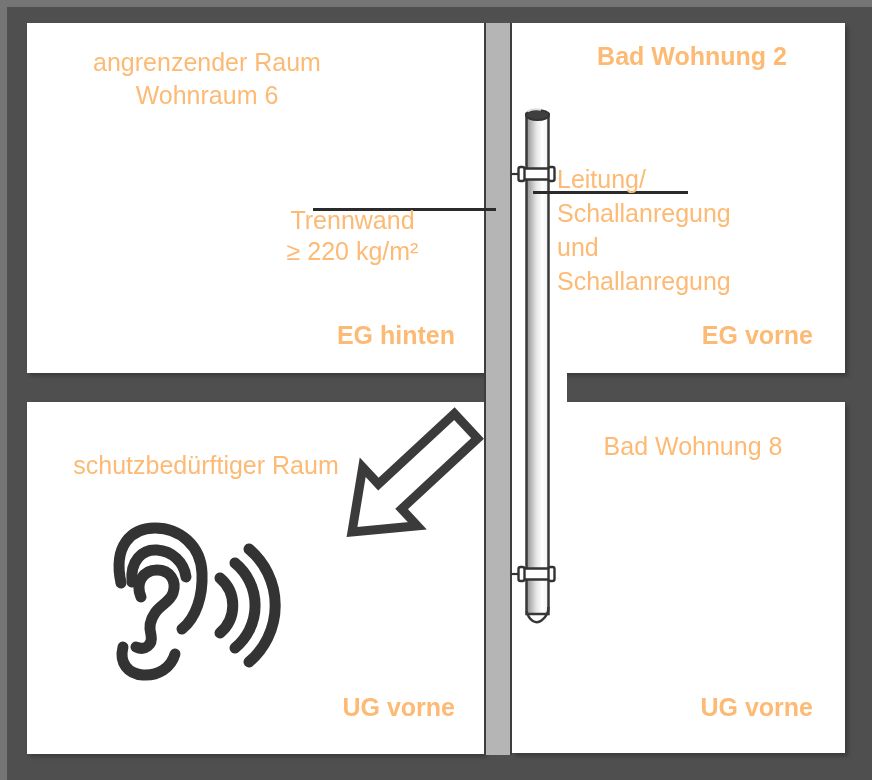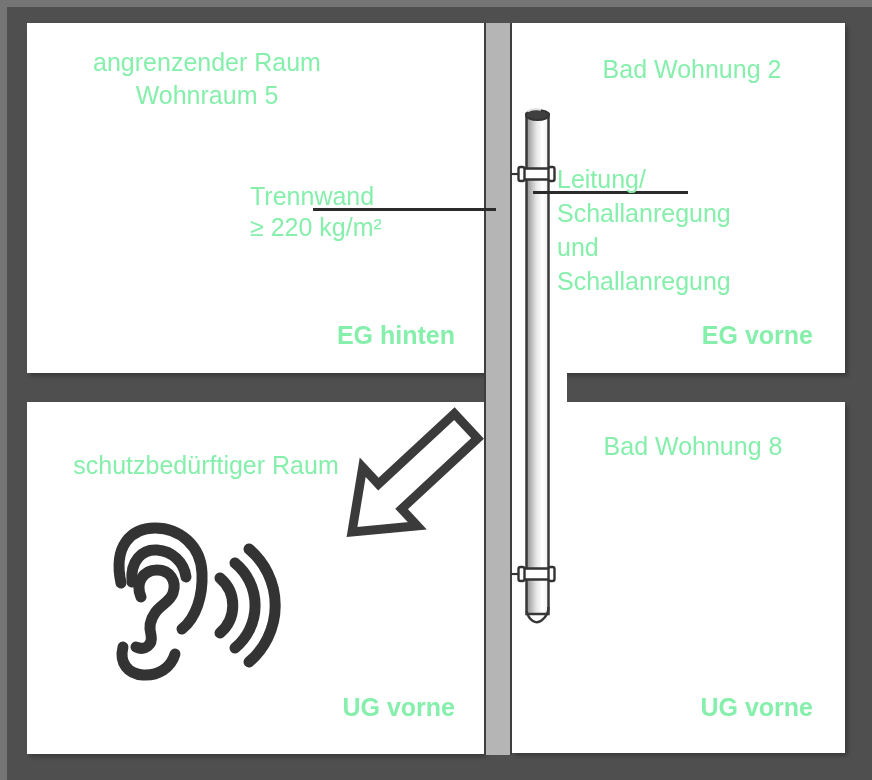--- a/index.html
+++ b/index.html
@@ -1,20 +1,20 @@
 <!DOCTYPE html>
 <html><head>
 <meta charset="utf-8">
 <style>
   html,body{margin:0;padding:0;background:#ffffff;}
   .stage{
     position:relative;width:872px;height:780px;overflow:hidden;
     background:#4f4f4f;
     font-family:"Liberation Sans", sans-serif;
-    color:#86efac;
+    color:#fdba74;
   }
   .edge{position:absolute;background:#757575;}
   .edge.top{left:0;top:0;width:872px;height:7px;}
   .edge.left{left:0;top:0;width:7px;height:780px;}
 
   .room{position:absolute;background:#ffffff;box-shadow:3px 3px 4px rgba(0,0,0,0.25);}
   .room.tl{left:27px;top:23px;width:457px;height:350px;}
   .room.tr{left:512px;top:23px;width:333px;height:350px;}
   .room.bl{left:27px;top:402px;width:457px;height:352px;}
   .room.br{left:512px;top:402px;width:333px;height:351px;}
@@ -23,25 +23,25 @@
 
   .partition-wall{
     position:absolute;left:484px;top:23px;width:28px;height:732px;
     background:#b5b5b5;
     border-left:2px solid #3e3e3e;border-right:2px solid #3e3e3e;
     box-sizing:border-box;
   }
 
   .label{position:absolute;font-size:25px;line-height:33px;}
   .label.center{text-align:center;}
-  .label.rt{text-align:left;}
+  .label.rt{text-align:center;margin-top:24px;}
   .floor-tag{position:absolute;font-size:25px;font-weight:700;text-align:right;width:200px;}
 
   .tl-name{left:52px;top:46px;width:310px;}
-  .tr-name{left:560px;top:53px;width:264px;}
+  .tr-name{left:560px;top:40px;width:264px;font-weight:bold;}
   .bl-name{left:46px;top:421px;width:320px;margin-top:28px;}
   .br-name{left:561px;top:430px;width:264px;}
 
   .eg-hinten{left:255px;top:321px;}
   .eg-vorne{left:613px;top:321px;}
   .ug-hinten{left:255px;top:693px;}
   .ug-vorne{left:613px;top:693px;}
 
   .wall-note{left:250px;top:181px;width:205px;line-height:31px;}
   .pipe-note{left:557px;top:162px;width:230px;line-height:34px;}
@@ -111,21 +111,21 @@
       <path d="M 235 563 A 55 55 0 0 1 235 648"></path>
       <path d="M 249 549 A 74 74 0 0 1 249 662"></path>
     </g>
   </svg>
 
   <div class="leader wall-leader"></div>
   <div class="leader pipe-leader"></div>
 
   <div class="label center tl-name">
     <div>angrenzender Raum</div>
-    <div>Wohnraum 5</div>
+    <div>Wohnraum 6</div>
   </div>
   <div class="label center tr-name">
     <div>Bad Wohnung 2</div>
   </div>
   <div class="label center bl-name">
     <div>schutzbedürftiger Raum</div>
   </div>
   <div class="label center br-name">
     <div>Bad Wohnung 8</div>
   </div>

